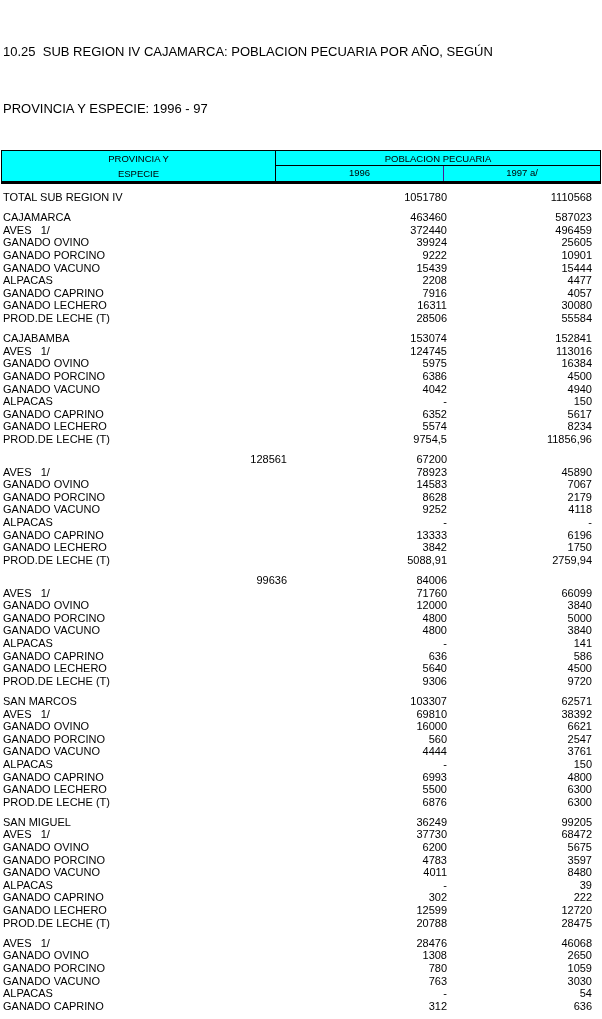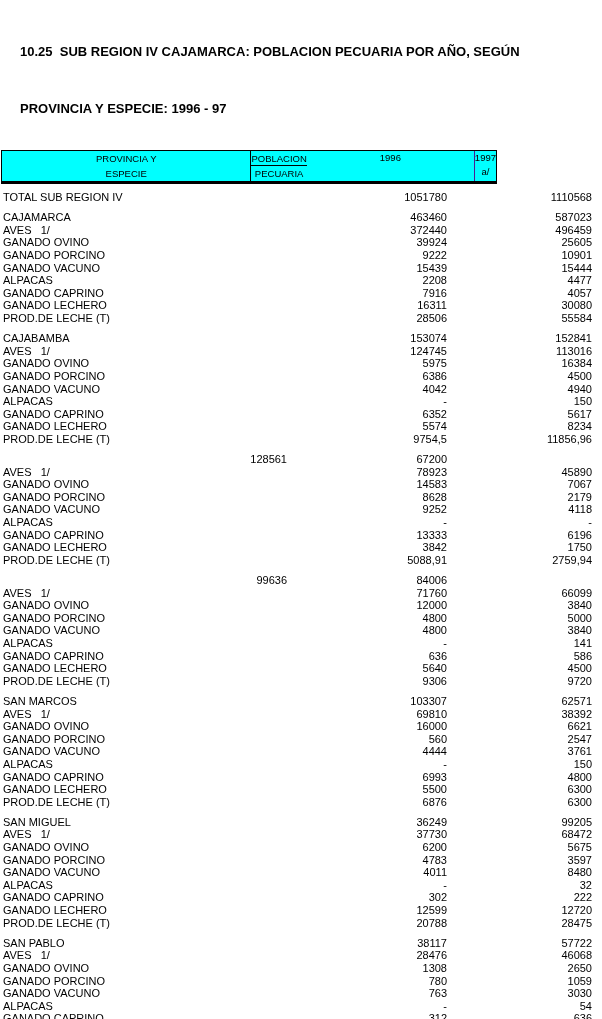--- a/index.html
+++ b/index.html
@@ -2,36 +2,36 @@
 <html><head>
 <meta charset="utf-8">
 <style>
   * { margin:0; padding:0; box-sizing:border-box; }
   html,body { background:#fff; }
   body {
     width:602px; height:1019px; position:relative; overflow:hidden;
     color:#000; font-family:"Liberation Sans", sans-serif;
   }
   .title {
-    padding:4px 3px 0 3px; font-size:13px; font-weight:bold;
-    line-height:19px; white-space:pre-wrap;margin-left:17px;
+    padding:4px 3px 0 3px; font-size:13px; font-weight:normal;
+    line-height:19px; white-space:pre-wrap;
   }
   
   .header-table {
-    margin:13px 1px 0 1px; width:496px; height:34px;
+    margin:13px 1px 0 1px; width:600px; height:34px;
     border:1px solid #000; border-bottom-width:3px;
     display:flex; background:#00FFFF; font-size:9.5px;
   }
   .ht-left {
     width:274px; border-right:1px solid #000;
     display:flex; flex-direction:column; justify-content:center;
     text-align:center;
   }
   .ht-left span { display:block; height:15px; line-height:15px; }
-  .ht-right { flex:1; display:flex; flex-direction:row; }
+  .ht-right { flex:1; display:flex; flex-direction:column; }
   .ht-group { height:15px; line-height:15px; border-bottom:1px solid #000; text-align:center; }
   .ht-years { flex:1; display:flex; }
   .ht-1996 { width:168px; border-right:1px solid #4c1d95; text-align:center; line-height:14px; }
   .ht-1997 { flex:1; text-align:center; line-height:14px; }
   
   .tbody { padding-top:7px; }
   .row {
     display:grid; grid-template-columns:287px 160px 145px 1fr;
     height:12.6px; line-height:12.6px; font-size:11px; white-space:pre;
   }
@@ -124,27 +124,26 @@
       <div class="row"><div class="label">GANADO CAPRINO</div><div class="num">6993</div><div class="num">4800</div><div></div></div>
       <div class="row"><div class="label">GANADO LECHERO</div><div class="num">5500</div><div class="num">6300</div><div></div></div>
       <div class="row"><div class="label">PROD.DE LECHE (T)</div><div class="num">6876</div><div class="num">6300</div><div></div></div>
     </div>
     <div class="section">
       <div class="row bold"><div class="label">SAN MIGUEL</div><div class="num">36249</div><div class="num">99205</div><div></div></div>
       <div class="row"><div class="label">AVES   1/</div><div class="num">37730</div><div class="num">68472</div><div></div></div>
       <div class="row"><div class="label">GANADO OVINO</div><div class="num">6200</div><div class="num">5675</div><div></div></div>
       <div class="row"><div class="label">GANADO PORCINO</div><div class="num">4783</div><div class="num">3597</div><div></div></div>
       <div class="row"><div class="label">GANADO VACUNO</div><div class="num">4011</div><div class="num">8480</div><div></div></div>
-      <div class="row"><div class="label">ALPACAS</div><div class="num">-</div><div class="num">32</div><div></div></div>
+      <div class="row"><div class="label">ALPACAS</div><div class="num">-</div><div class="num">39</div><div></div></div>
       <div class="row"><div class="label">GANADO CAPRINO</div><div class="num">302</div><div class="num">222</div><div></div></div>
       <div class="row"><div class="label">GANADO LECHERO</div><div class="num">12599</div><div class="num">12720</div><div></div></div>
       <div class="row"><div class="label">PROD.DE LECHE (T)</div><div class="num">20788</div><div class="num">28475</div><div></div></div>
     </div>
     <div class="section">
-      <div class="row bold"><div class="label">SAN PABLO</div><div class="num">38117</div><div class="num">57722</div><div></div></div>
       <div class="row"><div class="label">AVES   1/</div><div class="num">28476</div><div class="num">46068</div><div></div></div>
       <div class="row"><div class="label">GANADO OVINO</div><div class="num">1308</div><div class="num">2650</div><div></div></div>
       <div class="row"><div class="label">GANADO PORCINO</div><div class="num">780</div><div class="num">1059</div><div></div></div>
       <div class="row"><div class="label">GANADO VACUNO</div><div class="num">763</div><div class="num">3030</div><div></div></div>
       <div class="row"><div class="label">ALPACAS</div><div class="num">-</div><div class="num">54</div><div></div></div>
       <div class="row"><div class="label">GANADO CAPRINO</div><div class="num">312</div><div class="num">636</div><div></div></div>
     </div>
   </div>
 
 </body></html>

